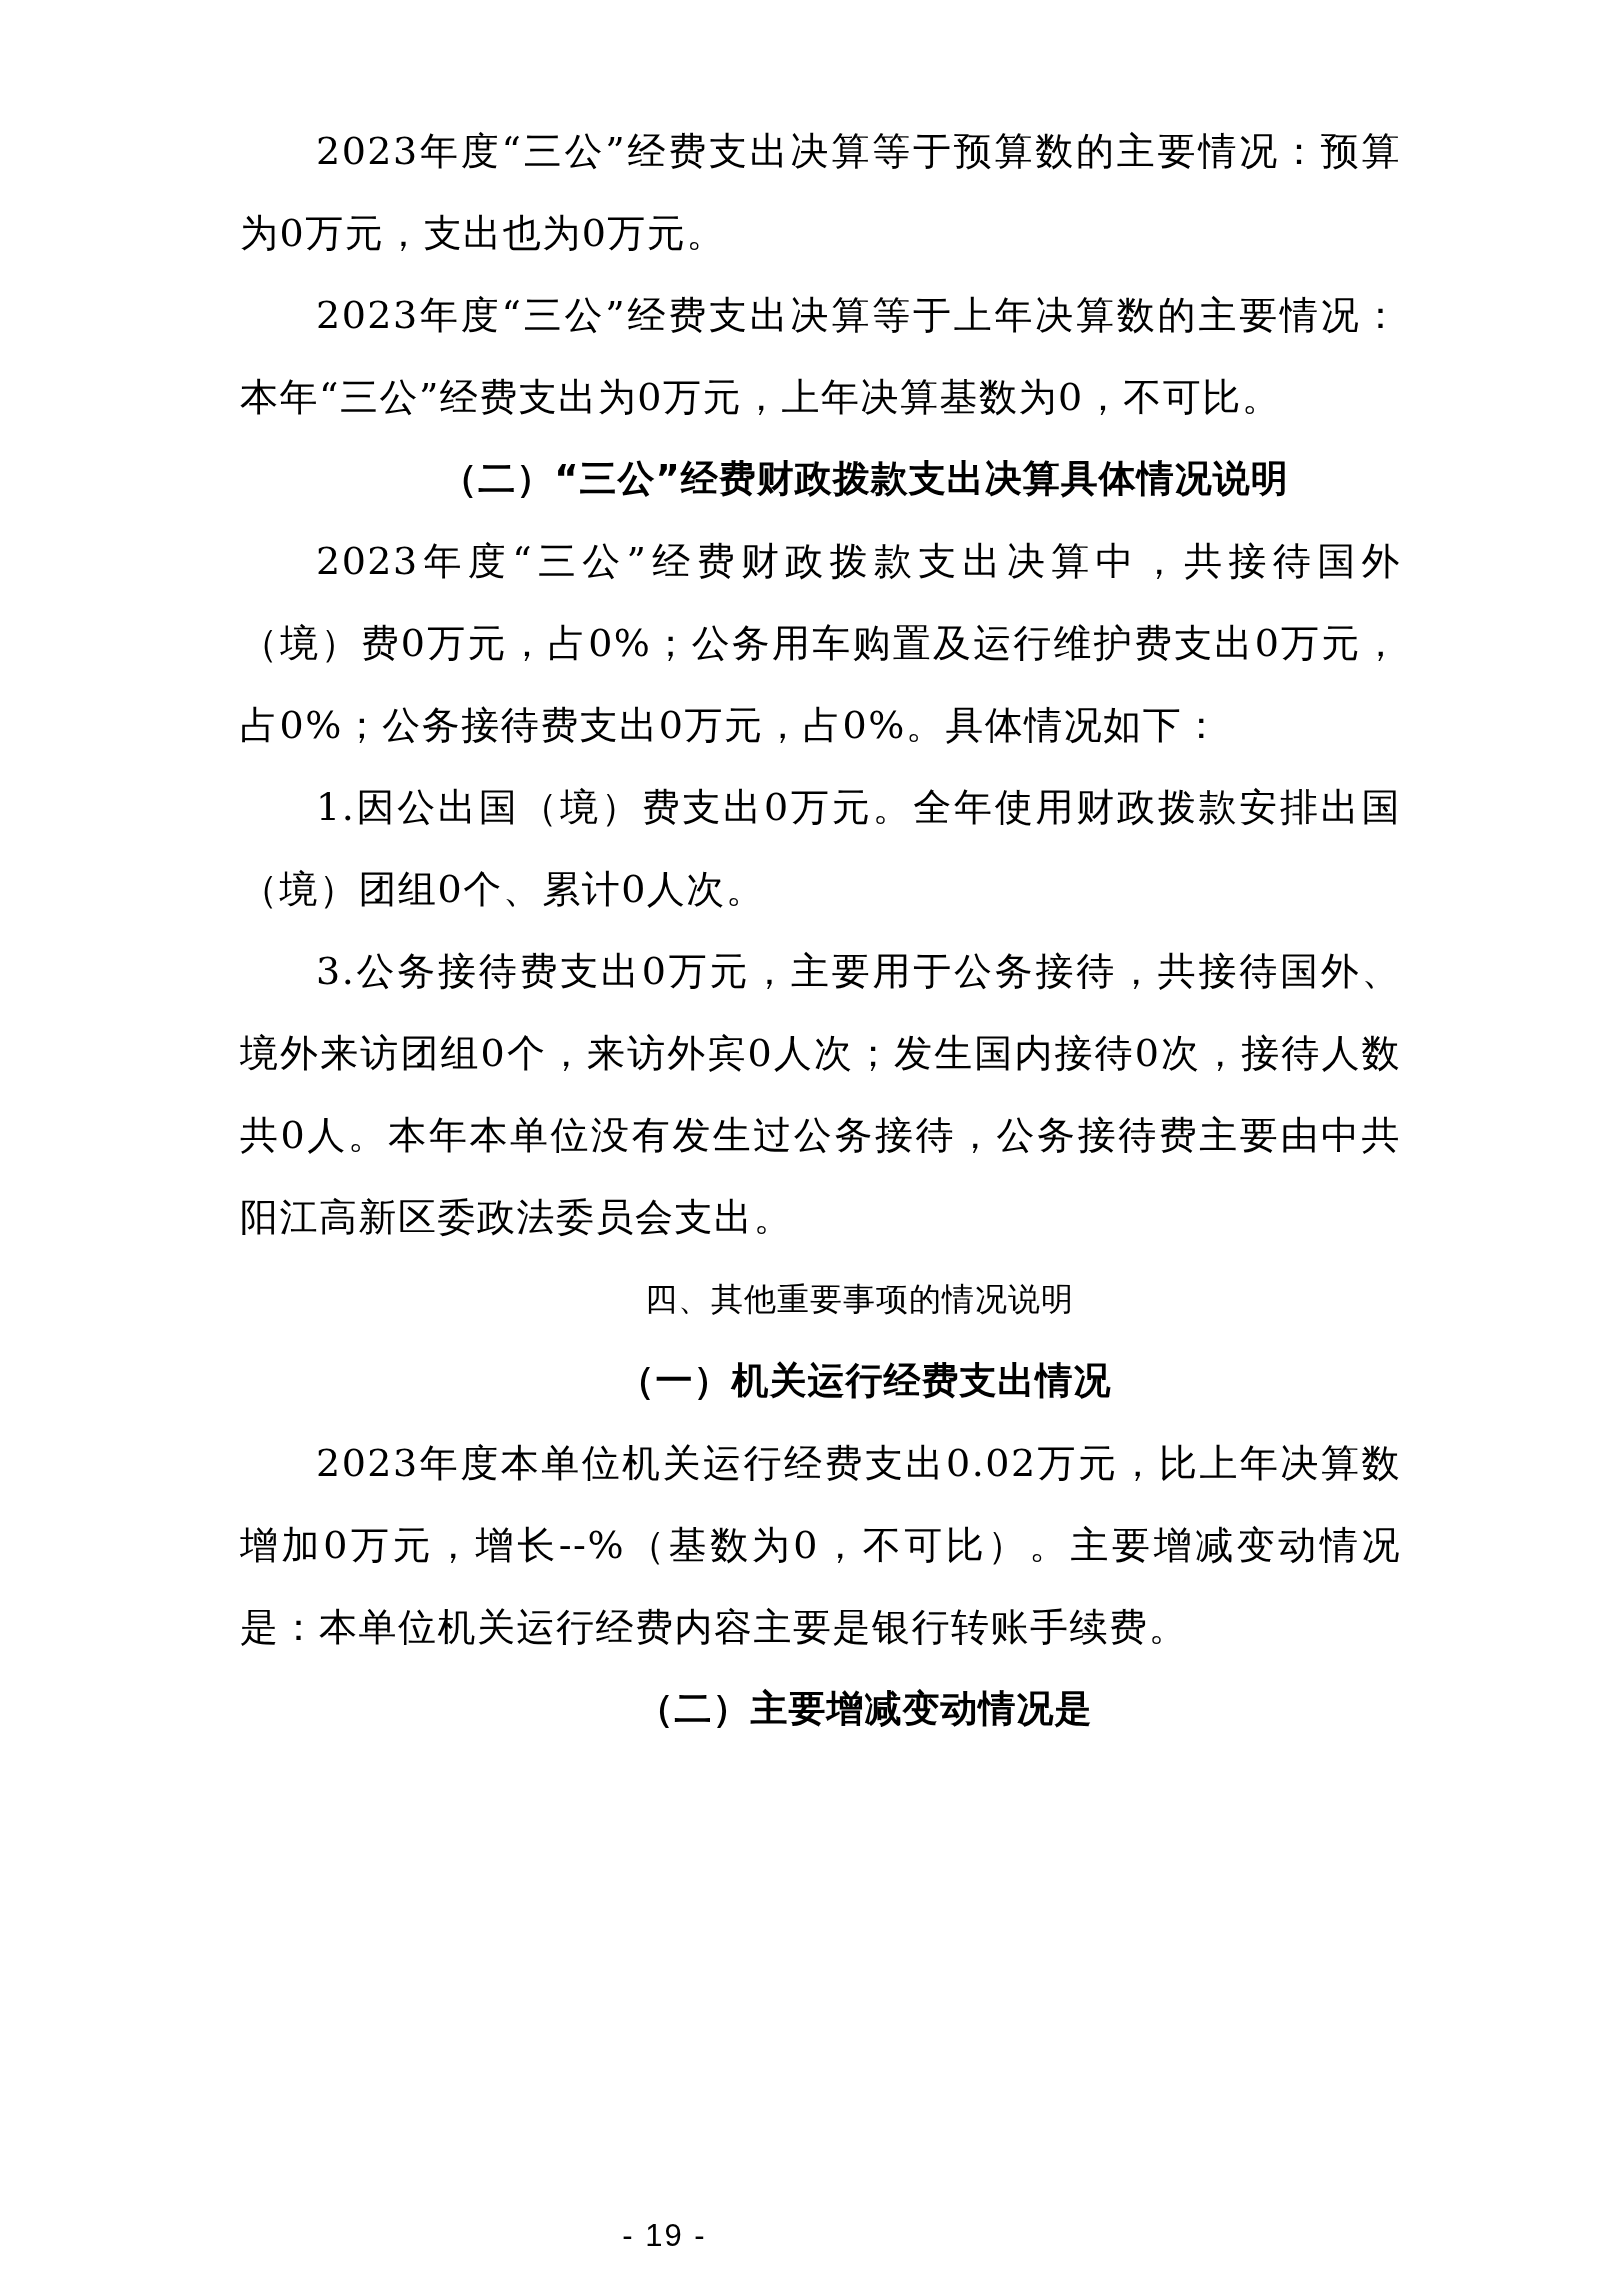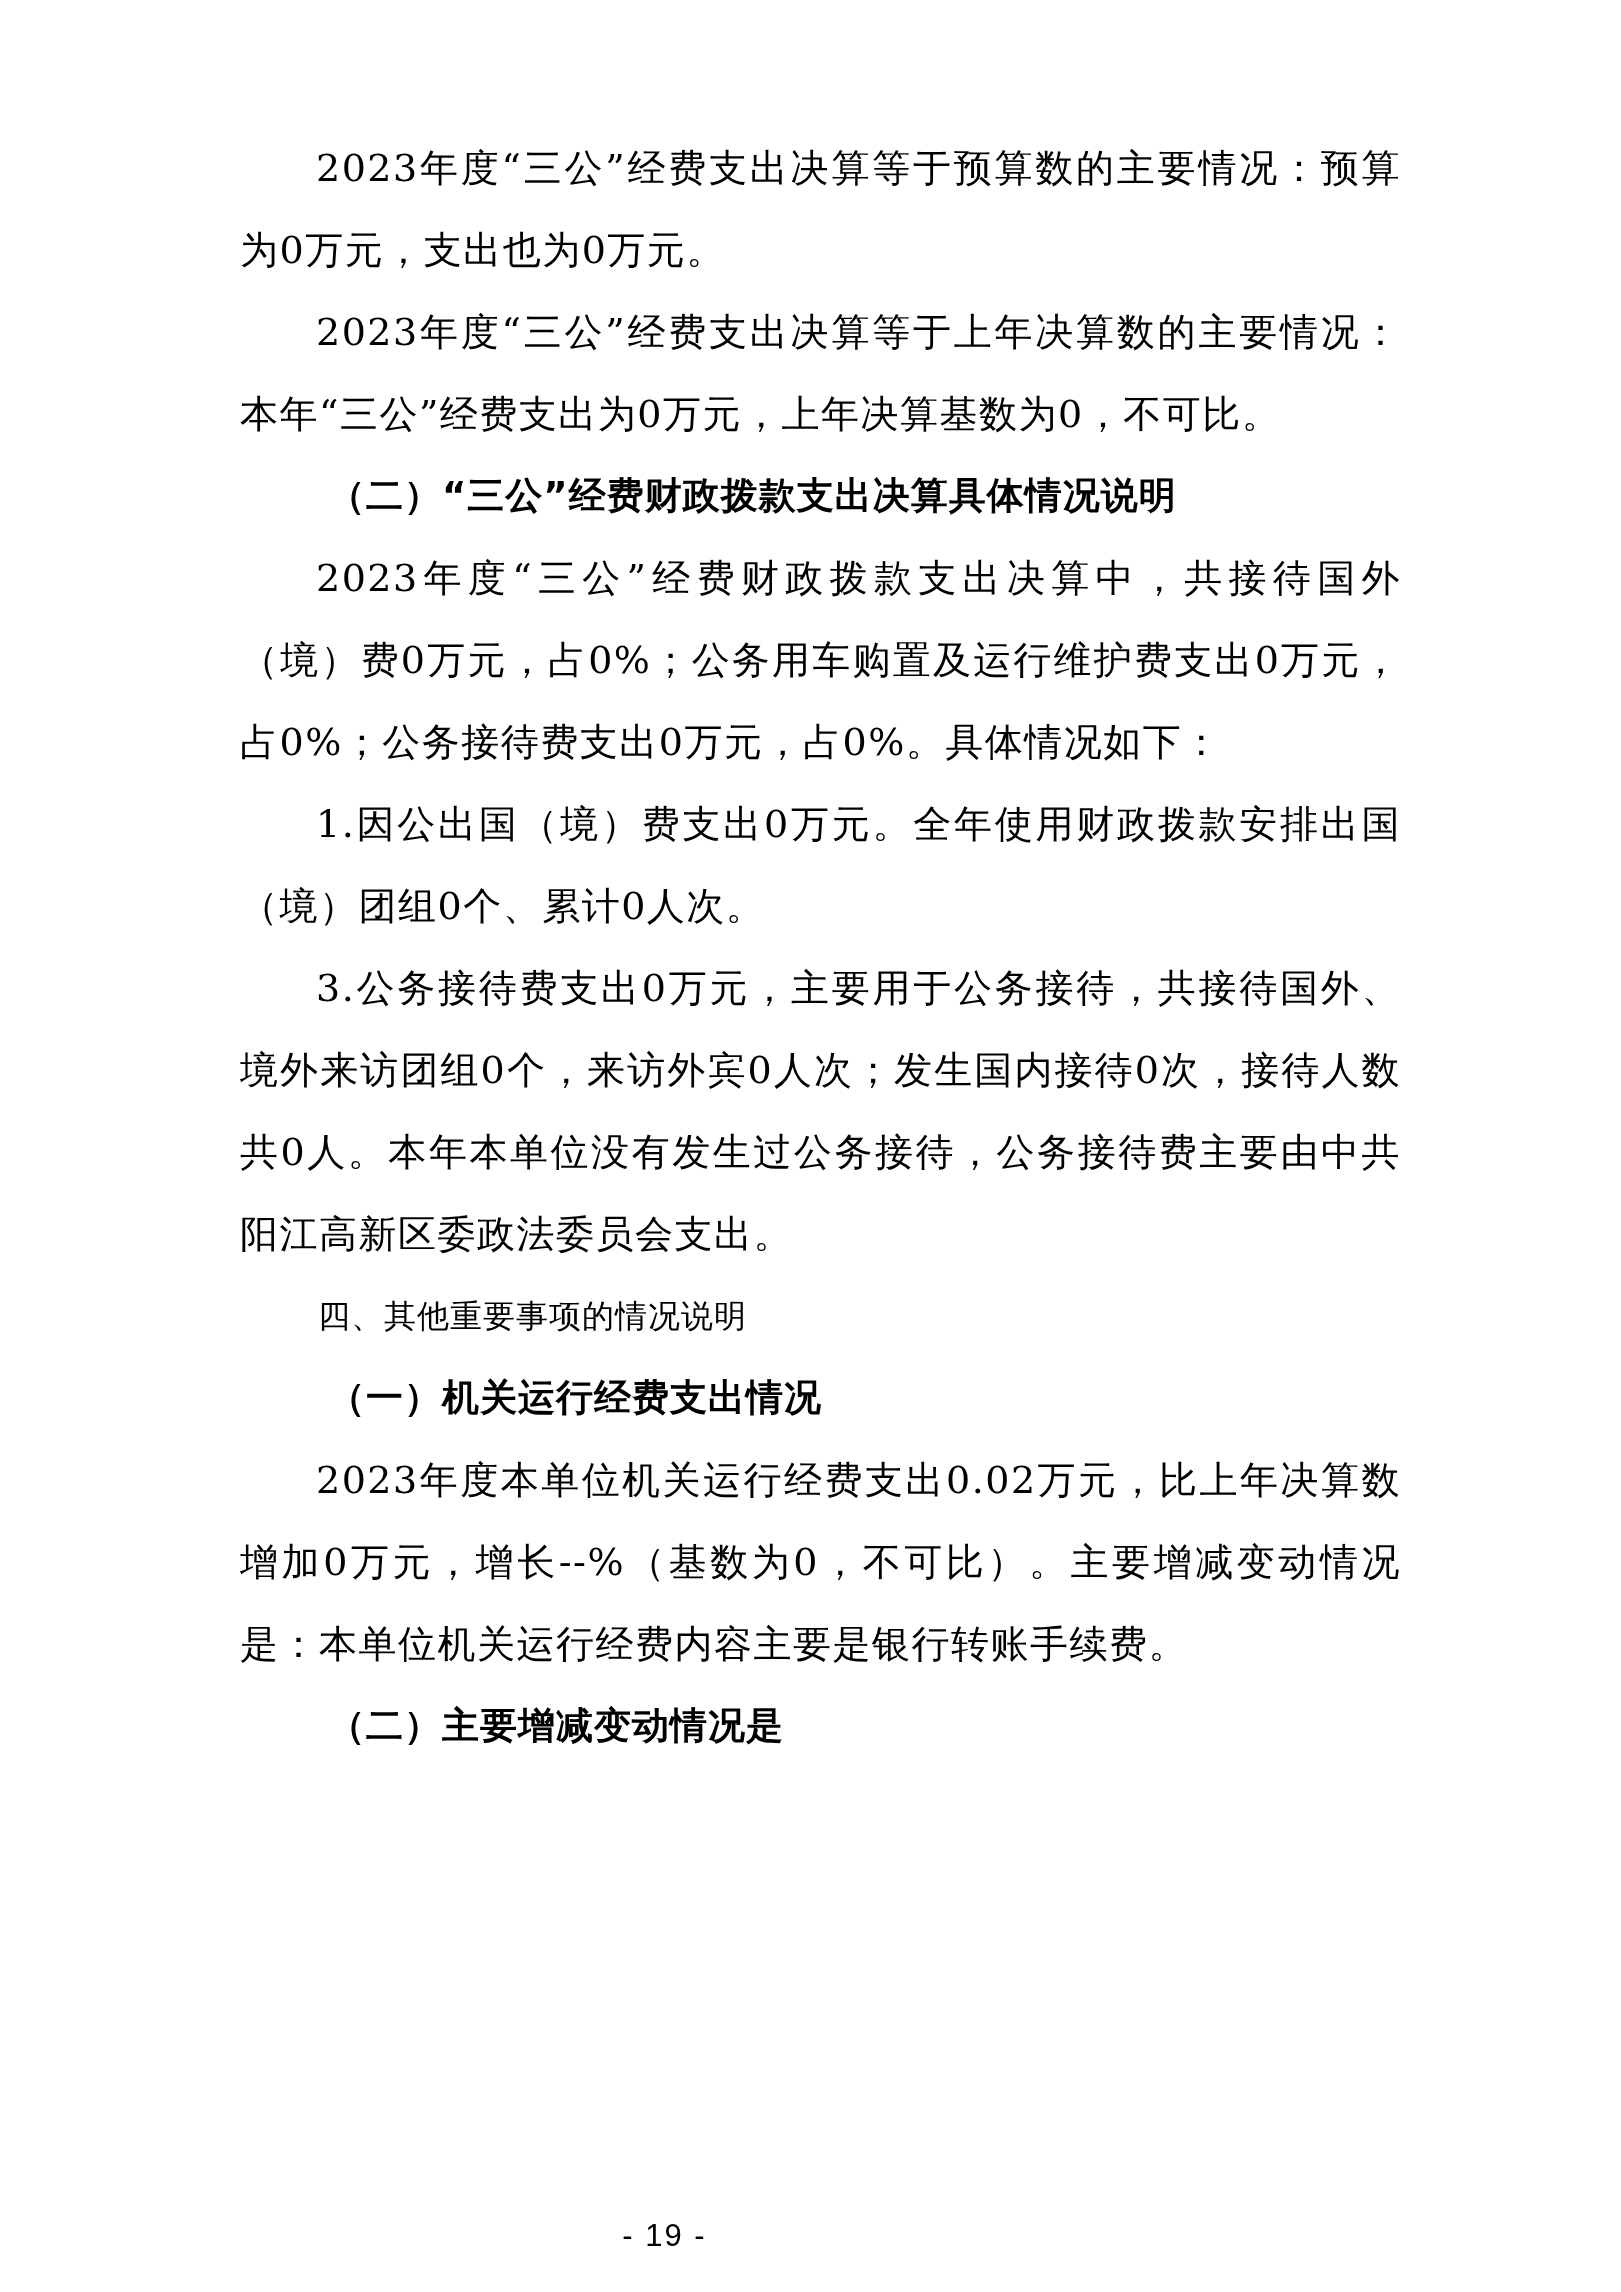--- a/index.html
+++ b/index.html
@@ -11,41 +11,42 @@
     width: 1621px;
     height: 2293px;
     position: relative;
     overflow: hidden;
     color: #000000;
     font-family: "DejaVu Serif", "Liberation Serif", serif;
   }
   .page {
     position: absolute;
     left: 240px;
-    top: 127px;
+    top: 110px;
     width: 1161px;
   }
   .p {
     font-size: 38px;
     line-height: 82px;
     text-align: justify;
     text-align-last: left;
     letter-spacing: 1.5px;
     margin: 0;
     text-indent: 76px;
     word-break: break-all;
   }
   .h {
     font-family: "DejaVu Sans", "Liberation Sans", sans-serif;
     font-weight: bold;
     font-size: 37px;
     line-height: 82px;
     margin: 0;
     padding-left: 76px;
     letter-spacing: 1px;
+    text-align: center;
   }
   .h.top {
     font-weight: normal;
     font-size: 32px;
     padding-left: 78px;
   }
   .h.sub {
     padding-left: 88px;
   }
   .footer {

